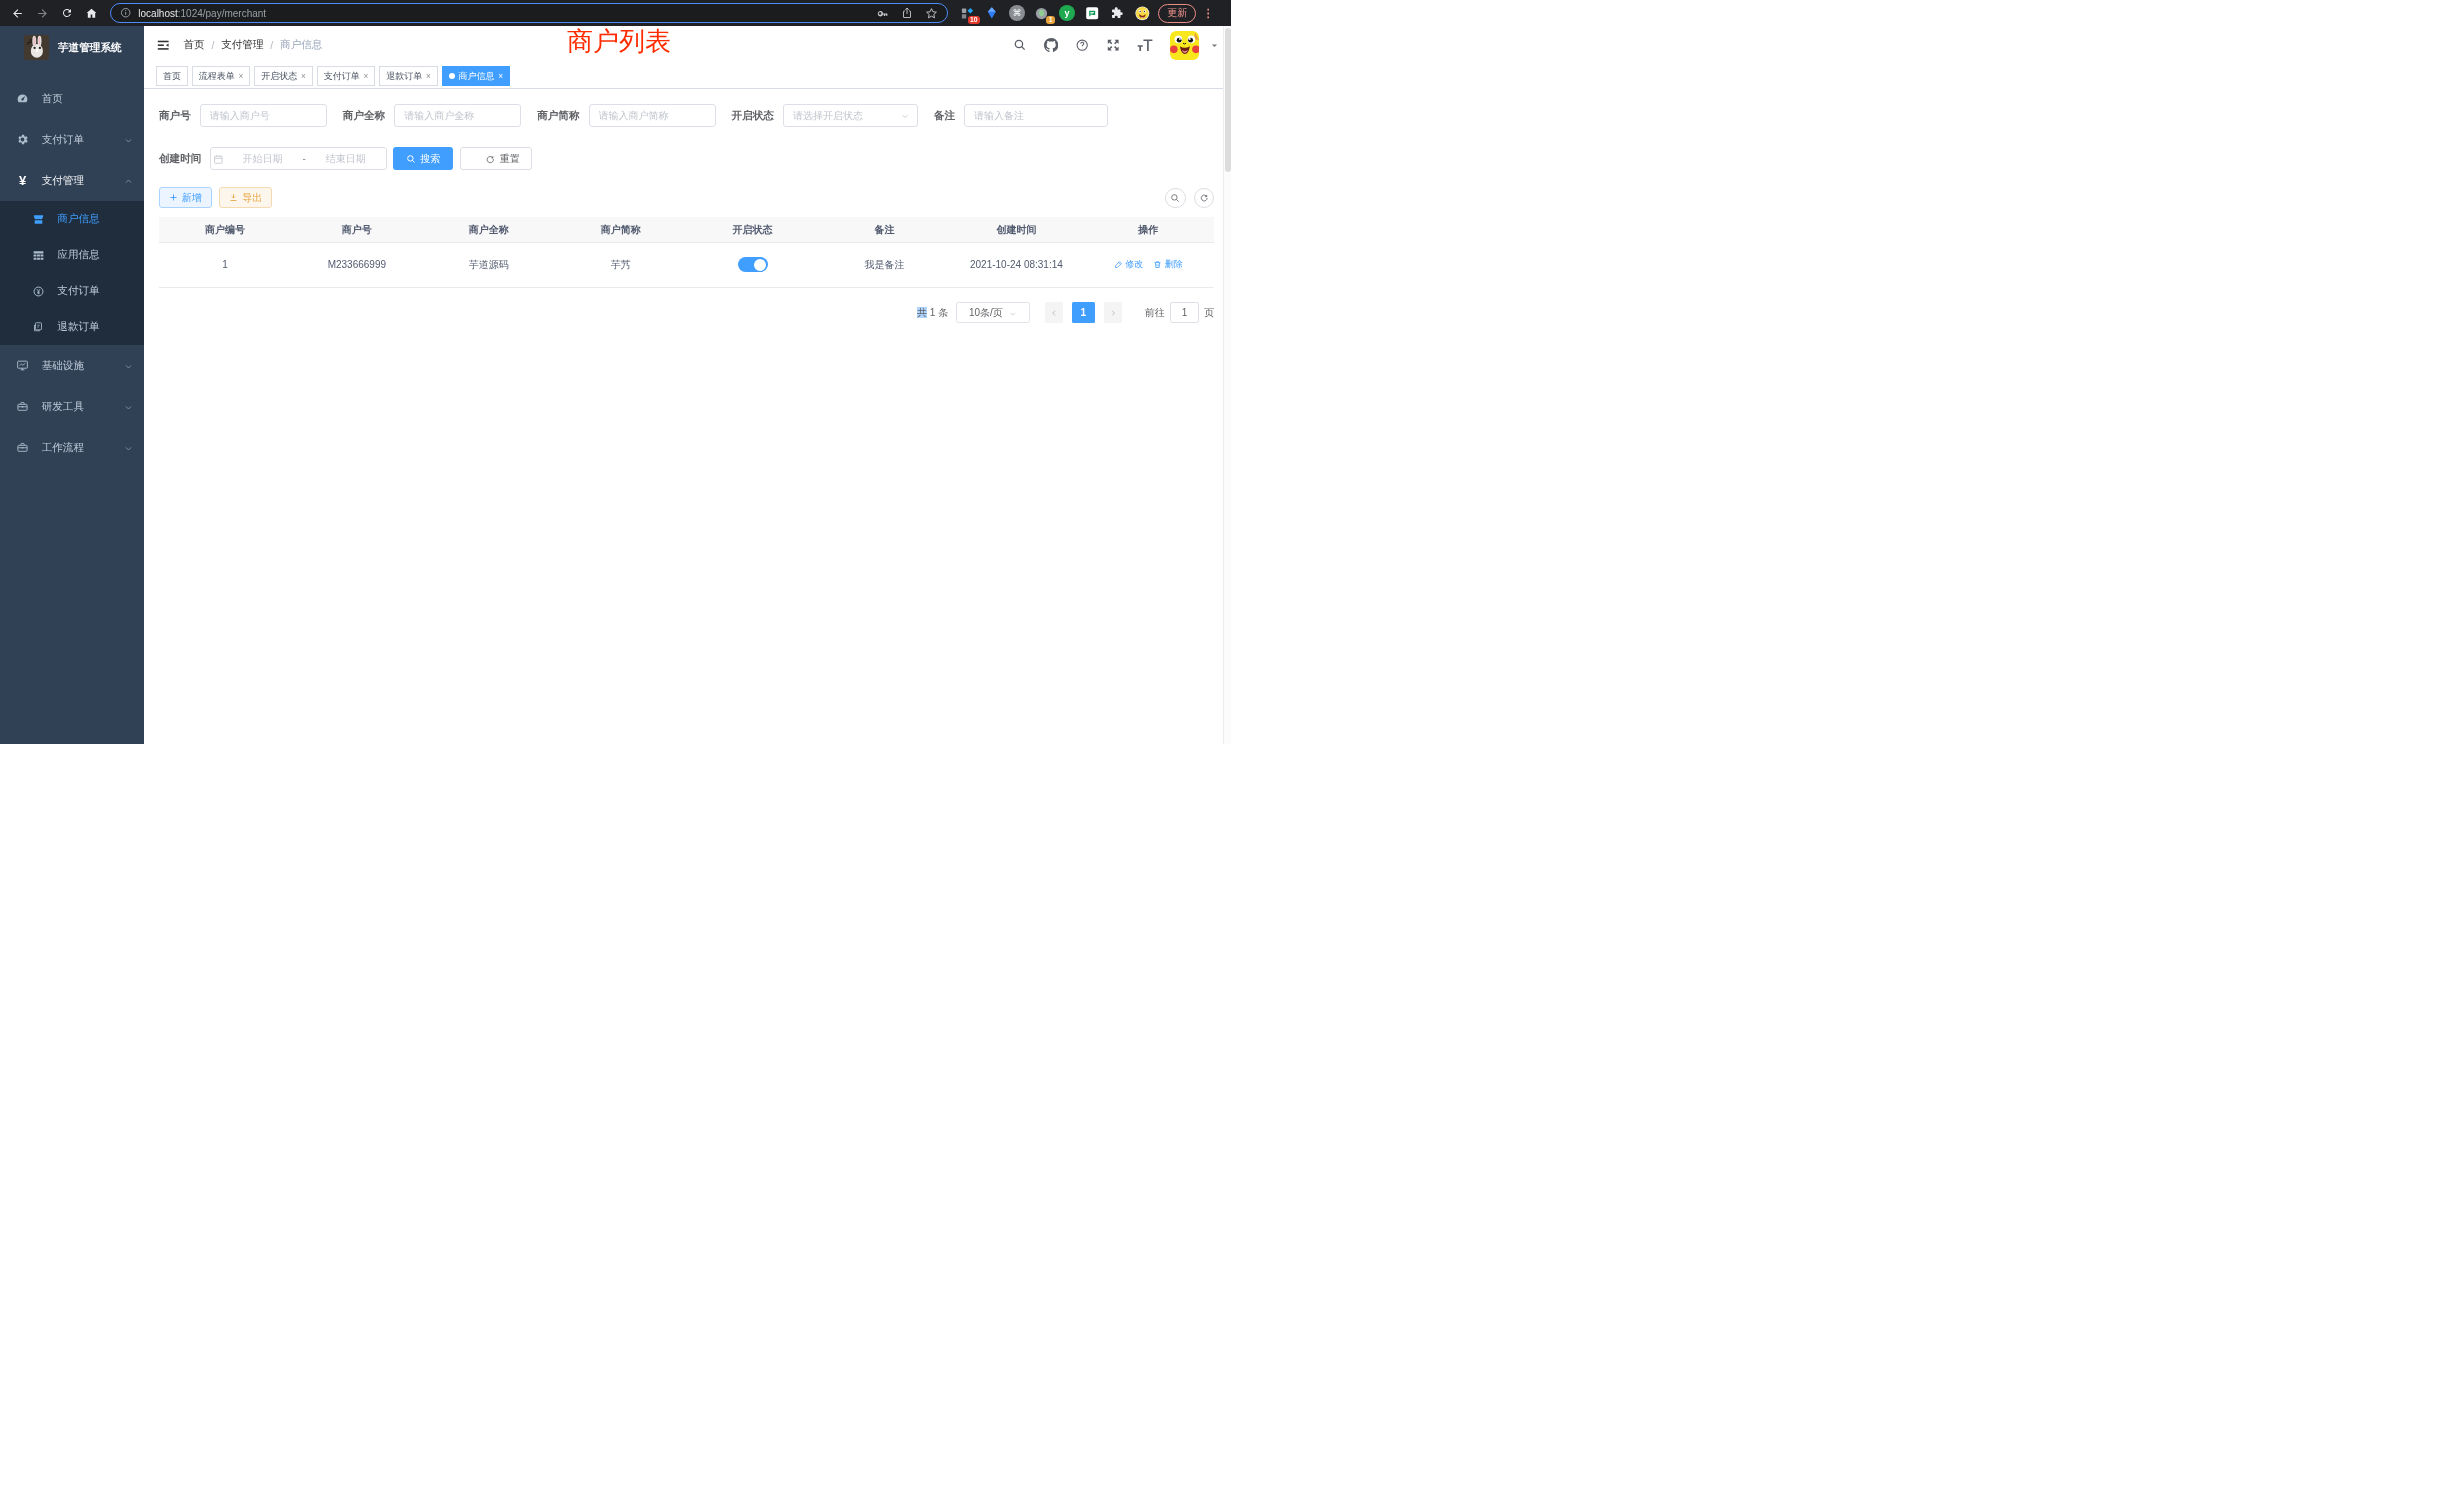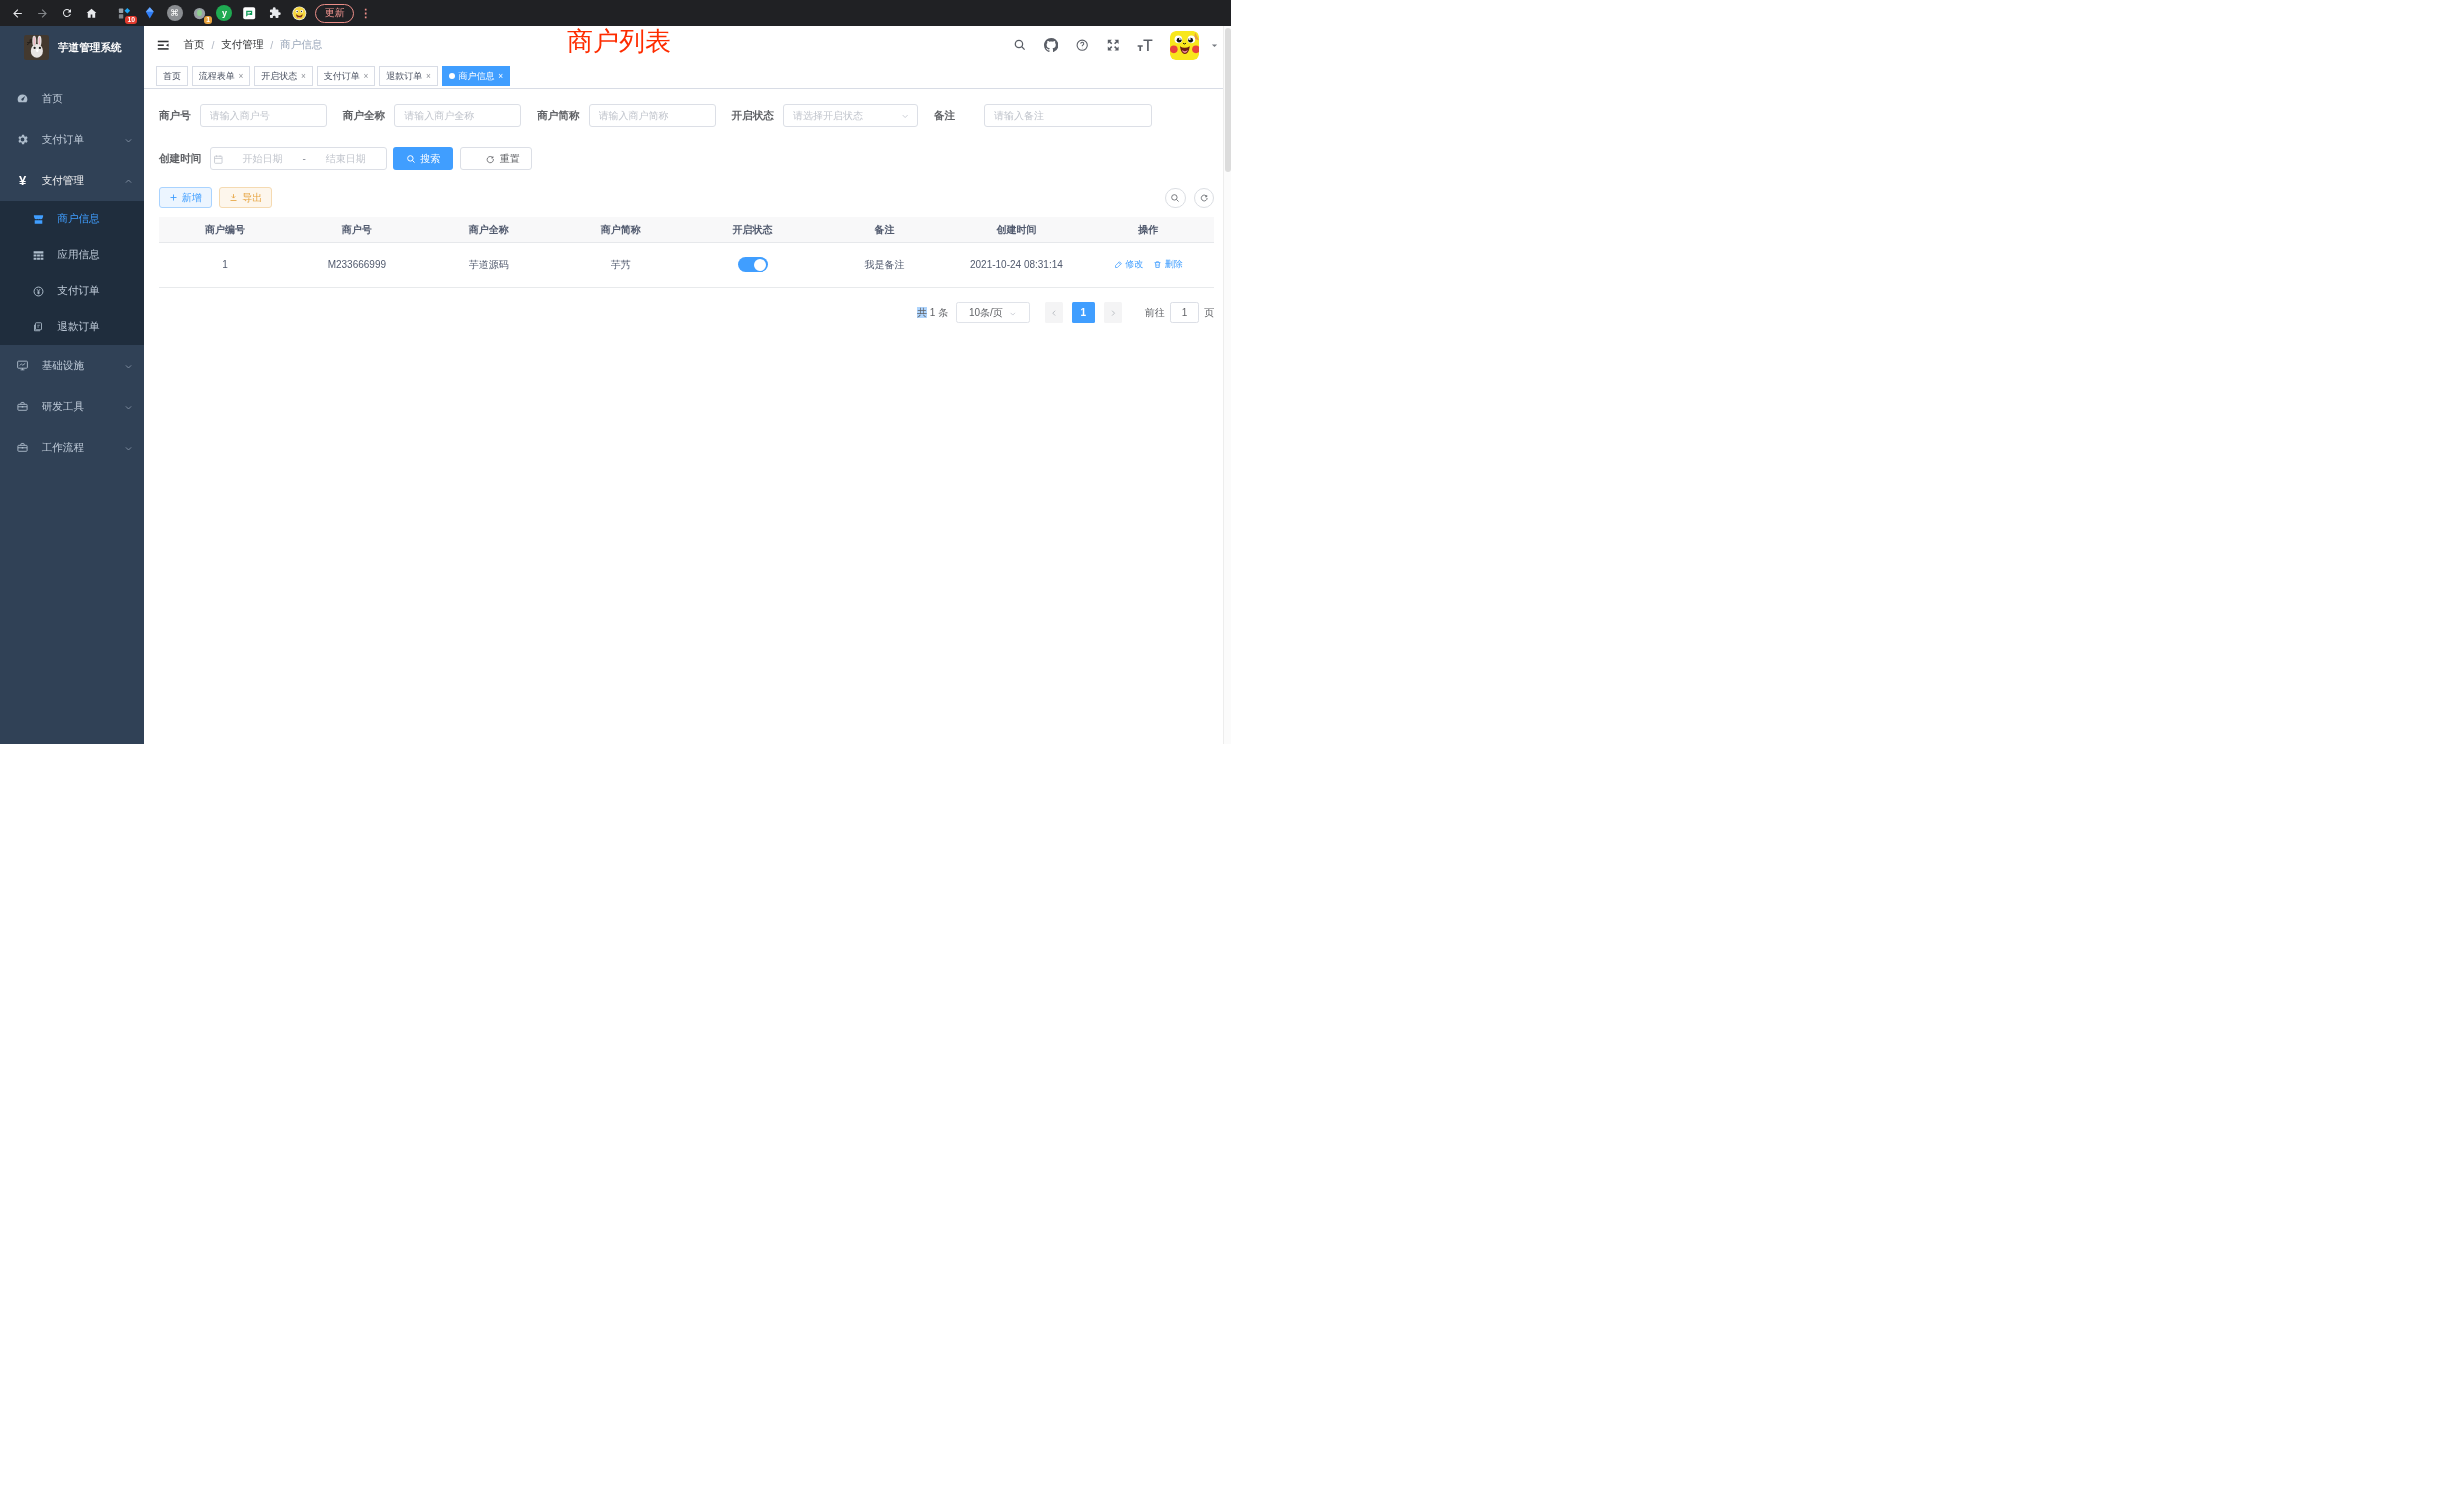--- a/index.html
+++ b/index.html
@@ -74,21 +74,21 @@
 
   .content{ padding:15px 16.7px 0 15px; }
   .filter-row{ display:flex; align-items:center; }
   .filter-row.r1{ margin-bottom:20px; }
   .filter-row.r2{ margin-bottom:17.4px; }
   .f-item{ display:flex; align-items:center; margin-right:16px; }
   .f-label{ font-size:10.6px; color:#606266; font-weight:700; padding-right:9px; white-space:nowrap; }
   .f-input{ height:23px; border:0.8px solid #dcdfe6; border-radius:3px; padding:0 9px; font-size:10px; color:#606266;
     outline:none; font-family:"Liberation Sans",sans-serif; background:#fff;}
   .f-input::placeholder{ color:#c0c4cc; }
-  .w167{ width:127px; } .w192{ width:168px;margin-left:20px; }
+  .w167{ width:127px; } .w192{ width:144px; }
   .f-select{ width:135px; height:23px; border:0.8px solid #dcdfe6; border-radius:3px; display:flex; align-items:center;
     padding:0 7.6px 0 9px; cursor:pointer; background:#fff;}
   .f-select .ph{ font-size:10px; color:#c0c4cc; flex:1; }
   .f-select .chev, .date-range .cal{ color:#c0c4cc; }
   .date-range{ width:177px; height:23px; border:0.8px solid #dcdfe6; border-radius:3px; display:flex; align-items:center;
     padding:0 2px; background:#fff; cursor:pointer;}
   .date-range .ph{ font-size:10px; color:#c0c4cc; flex:1; text-align:center; }
   .date-range .sep{ font-size:10px; color:#8a8f99; padding:0 1.5px; }
   .btn{ height:23px; border-radius:3px; font-size:10px; display:inline-flex; align-items:center; gap:4.5px;
     padding:0 11.4px; cursor:pointer; border:0.8px solid transparent; font-family:"Liberation Sans",sans-serif;}
@@ -148,20 +148,40 @@
     <svg class="ic" width="12" height="12" viewBox="0 0 24 24" fill="currentColor">
         <path d="M17.65 6.35A8 8 0 1 0 19.73 14h-2.08A6 6 0 1 1 12 6c1.66 0 3.14.69 4.22 1.78L13 11h7V4l-2.35 2.35z"></path>
       </svg>
   </span>
   <span class="bnav">
     <svg class="ic" width="13" height="13" viewBox="0 0 24 24" fill="currentColor">
         <path d="M12 3 3 11h2.2v9h5.3v-6h3v6h5.3v-9H21L12 3z"></path>
       </svg>
   </span>
 
+  <div class="url-bar">
+    <svg class="ic url-info" width="11.4" height="11.4" viewBox="0 0 24 24" fill="none" stroke="currentColor" stroke-width="2">
+        <circle cx="12" cy="12" r="9"></circle>
+        <line x1="12" y1="10.5" x2="12" y2="16.5"></line>
+        <circle cx="12" cy="7.5" r="0.5" fill="currentColor"></circle>
+      </svg>
+    <span class="url-text"><span>localhost</span><span class="url-dim">:1024/pay/merchant</span></span>
+    <span class="url-right">
+      <svg class="ic" width="13" height="13" viewBox="0 0 24 24" fill="currentColor">
+          <path d="M12.65 10A5 5 0 1 0 13 14h1.5v2.5H17V14h1.5v2H21v-4h-8.35zM7.5 14.5a2.5 2.5 0 1 1 .01-5.01 2.5 2.5 0 0 1-.01 5.01z"></path>
+        </svg>
+      <svg class="ic" width="12" height="12" viewBox="0 0 24 24" fill="none" stroke="currentColor" stroke-width="1.8">
+          <path d="M8 8H6a1 1 0 0 0-1 1v11a1 1 0 0 0 1 1h12a1 1 0 0 0 1-1V9a1 1 0 0 0-1-1h-2"></path>
+          <path d="M12 2v12M8.5 5.5 12 2l3.5 3.5"></path>
+        </svg>
+      <svg class="ic" width="13" height="13" viewBox="0 0 24 24" fill="none" stroke="currentColor" stroke-width="1.7">
+          <path d="m12 3 2.7 5.8 6.3.7-4.7 4.3 1.3 6.2L12 16.9 6.4 20l1.3-6.2L3 9.5l6.3-.7L12 3z"></path>
+        </svg>
+    </span>
+  </div>
 
   <div class="ext-area">
     <span class="ext">
       <svg class="ic" width="15" height="15" viewBox="0 0 24 24">
           <rect x="3" y="4" width="7" height="7" rx="1" fill="#9aa0a6"></rect>
           <rect x="3" y="13" width="7" height="7" rx="1" fill="#80868b"></rect>
           <path d="m16.5 3 4.5 4.5-4.5 4.5L12 7.5 16.5 3z" fill="#1da4f2"></path>
         </svg>
       <span class="badge">10</span>
     </span>

